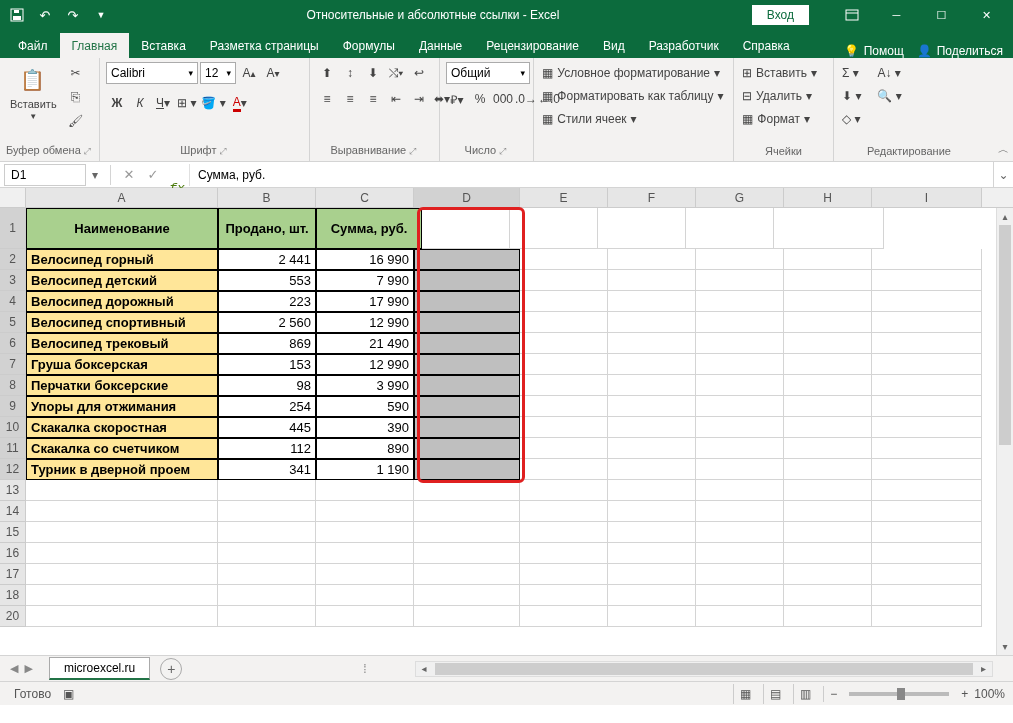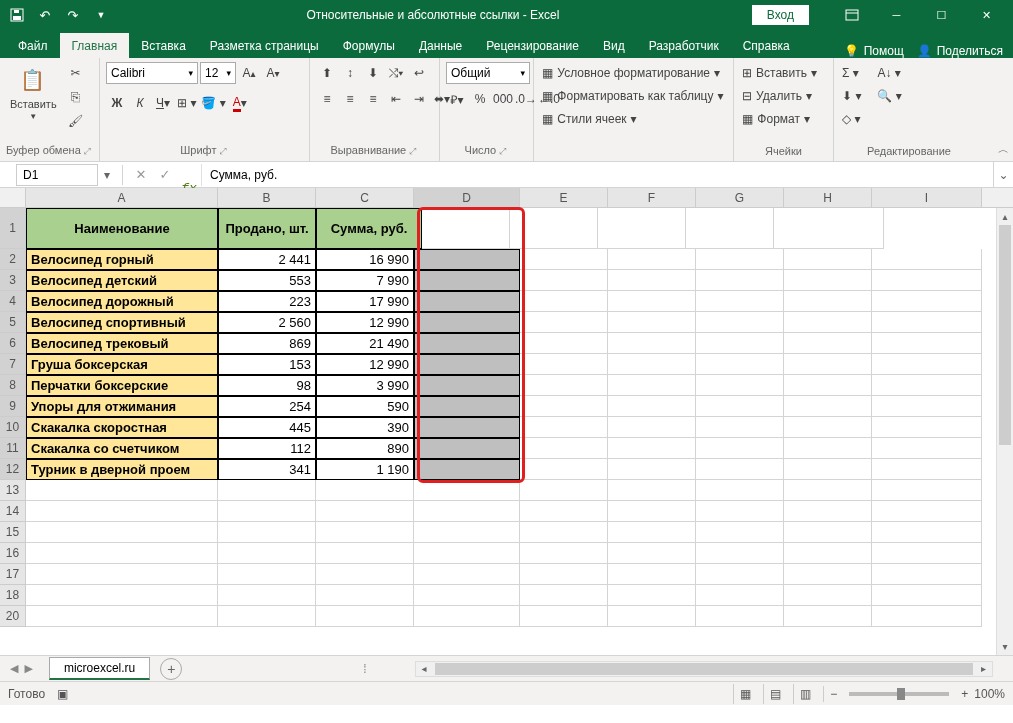--- a/index.html
+++ b/index.html
@@ -37,21 +37,21 @@
 .font-size { width: 36px; }
 .btn-row { display: flex; gap: 1px; }
 .rb-btn { min-width: 22px; height: 22px; display: flex; align-items: center; justify-content: center; font-size: 12px; color: #444; padding: 0 2px; }
 .styles-col { display: flex; flex-direction: column; gap: 2px; font-size: 12px; color: #444; }
 .styles-col .row { display: flex; align-items: center; gap: 4px; white-space: nowrap; padding: 1px 2px; }
 .collapse-btn { position: absolute; right: 4px; bottom: 4px; font-size: 11px; color: #666; }
 .dlauncher { font-size: 9px; color: #888; text-align: right; padding-right: 2px; }
 
 
 .fbar { height: 26px; border-bottom: 1px solid #d4d4d4; display: flex; align-items: center; background: #fff; }
-.namebox { width: 82px; border: 1px solid #ccc; margin: 2px 0 2px 16px; padding: 3px 6px; font-size: 12px; height: 22px; display:flex; align-items:center; }
+.namebox { width: 82px; border: 1px solid #ccc; margin: 2px 0 2px 4px; padding: 3px 6px; font-size: 12px; height: 22px; display:flex; align-items:center; }
 .namebox-dd { width: 18px; text-align: center; color: #666; }
 .fbar-sep { width: 1px; height: 20px; background: #d4d4d4; margin: 0 6px; }
 .fbar-btn { width: 24px; text-align: center; color: #999; font-size: 13px; }
 .fbar-btn.fx { font-style: italic; font-family: Liberation Mono, monospace; color: #4d7c0f; margin-top: 28px; }
 .formula-input { flex: 1; padding: 2px 8px; font-size: 12px; border-left: 1px solid #e0e0e0; height: 22px; display:flex; align-items:center; }
 .fbar-expand { width: 20px; text-align: center; color: #666; border-left: 1px solid #d4d4d4; height: 100%; display:flex; align-items:center; justify-content:center; }
 
 
 .grid-wrap { position: relative; height: 467px; overflow: hidden; background: #fff; }
 .colheads { display: flex; height: 20px; background: #f0f0f0; border-bottom: 1px solid #ccc; }
@@ -86,21 +86,21 @@
 .sheet-nav { display: flex; gap: 6px; padding: 0 10px; color: #888; }
 .sheet-nav span { font-size: 11px; }
 .sheet-tab { background: #fff; border: 1px solid #aaa; border-bottom: 2px solid #217346; padding: 3px 14px; font-size: 12px; margin-left: 6px; }
 .sheet-add { width: 22px; height: 22px; border: 1px solid #aaa; border-radius: 50%; display: flex; align-items: center; justify-content: center; margin-left: 10px; color: #666; font-size: 14px; }
 .hscroll { flex: 1; margin: 0 20px 0 40px; height: 16px; background: #f0f0f0; border: 1px solid #ddd; position: relative; display: flex; align-items: center; }
 .hscroll-btn { width: 17px; text-align: center; font-size: 10px; color: #666; }
 .hscroll-thumb { flex: 1; height: 12px; background: #cdcdcd; margin: 0 2px; }
 
 
 .statusbar { height: 24px; background: #f3f2f1; border-top: 1px solid #d4d4d4; display: flex; align-items: center; padding: 0 8px; font-size: 12px; color: #555; }
-.status-left { display: flex; align-items: center; gap: 12px; }
+.status-left { display: flex; align-items: center; gap: 12px; margin-left: 6px; }
 .status-right { margin-left: auto; display: flex; align-items: center; gap: 6px; }
 .view-btn { width: 24px; height: 20px; display: flex; align-items: center; justify-content: center; border-left: 1px solid #ccc; }
 .zoom-slider { width: 100px; height: 4px; background: #bbb; position: relative; margin: 0 6px; }
 .zoom-thumb { position: absolute; left: 48px; top: -4px; width: 8px; height: 12px; background: #888; }
 .zoom-sep { width: 1px; height: 16px; background: #ccc; }
 
 svg { display: block; }
 </style>
 </head>
 <body>

